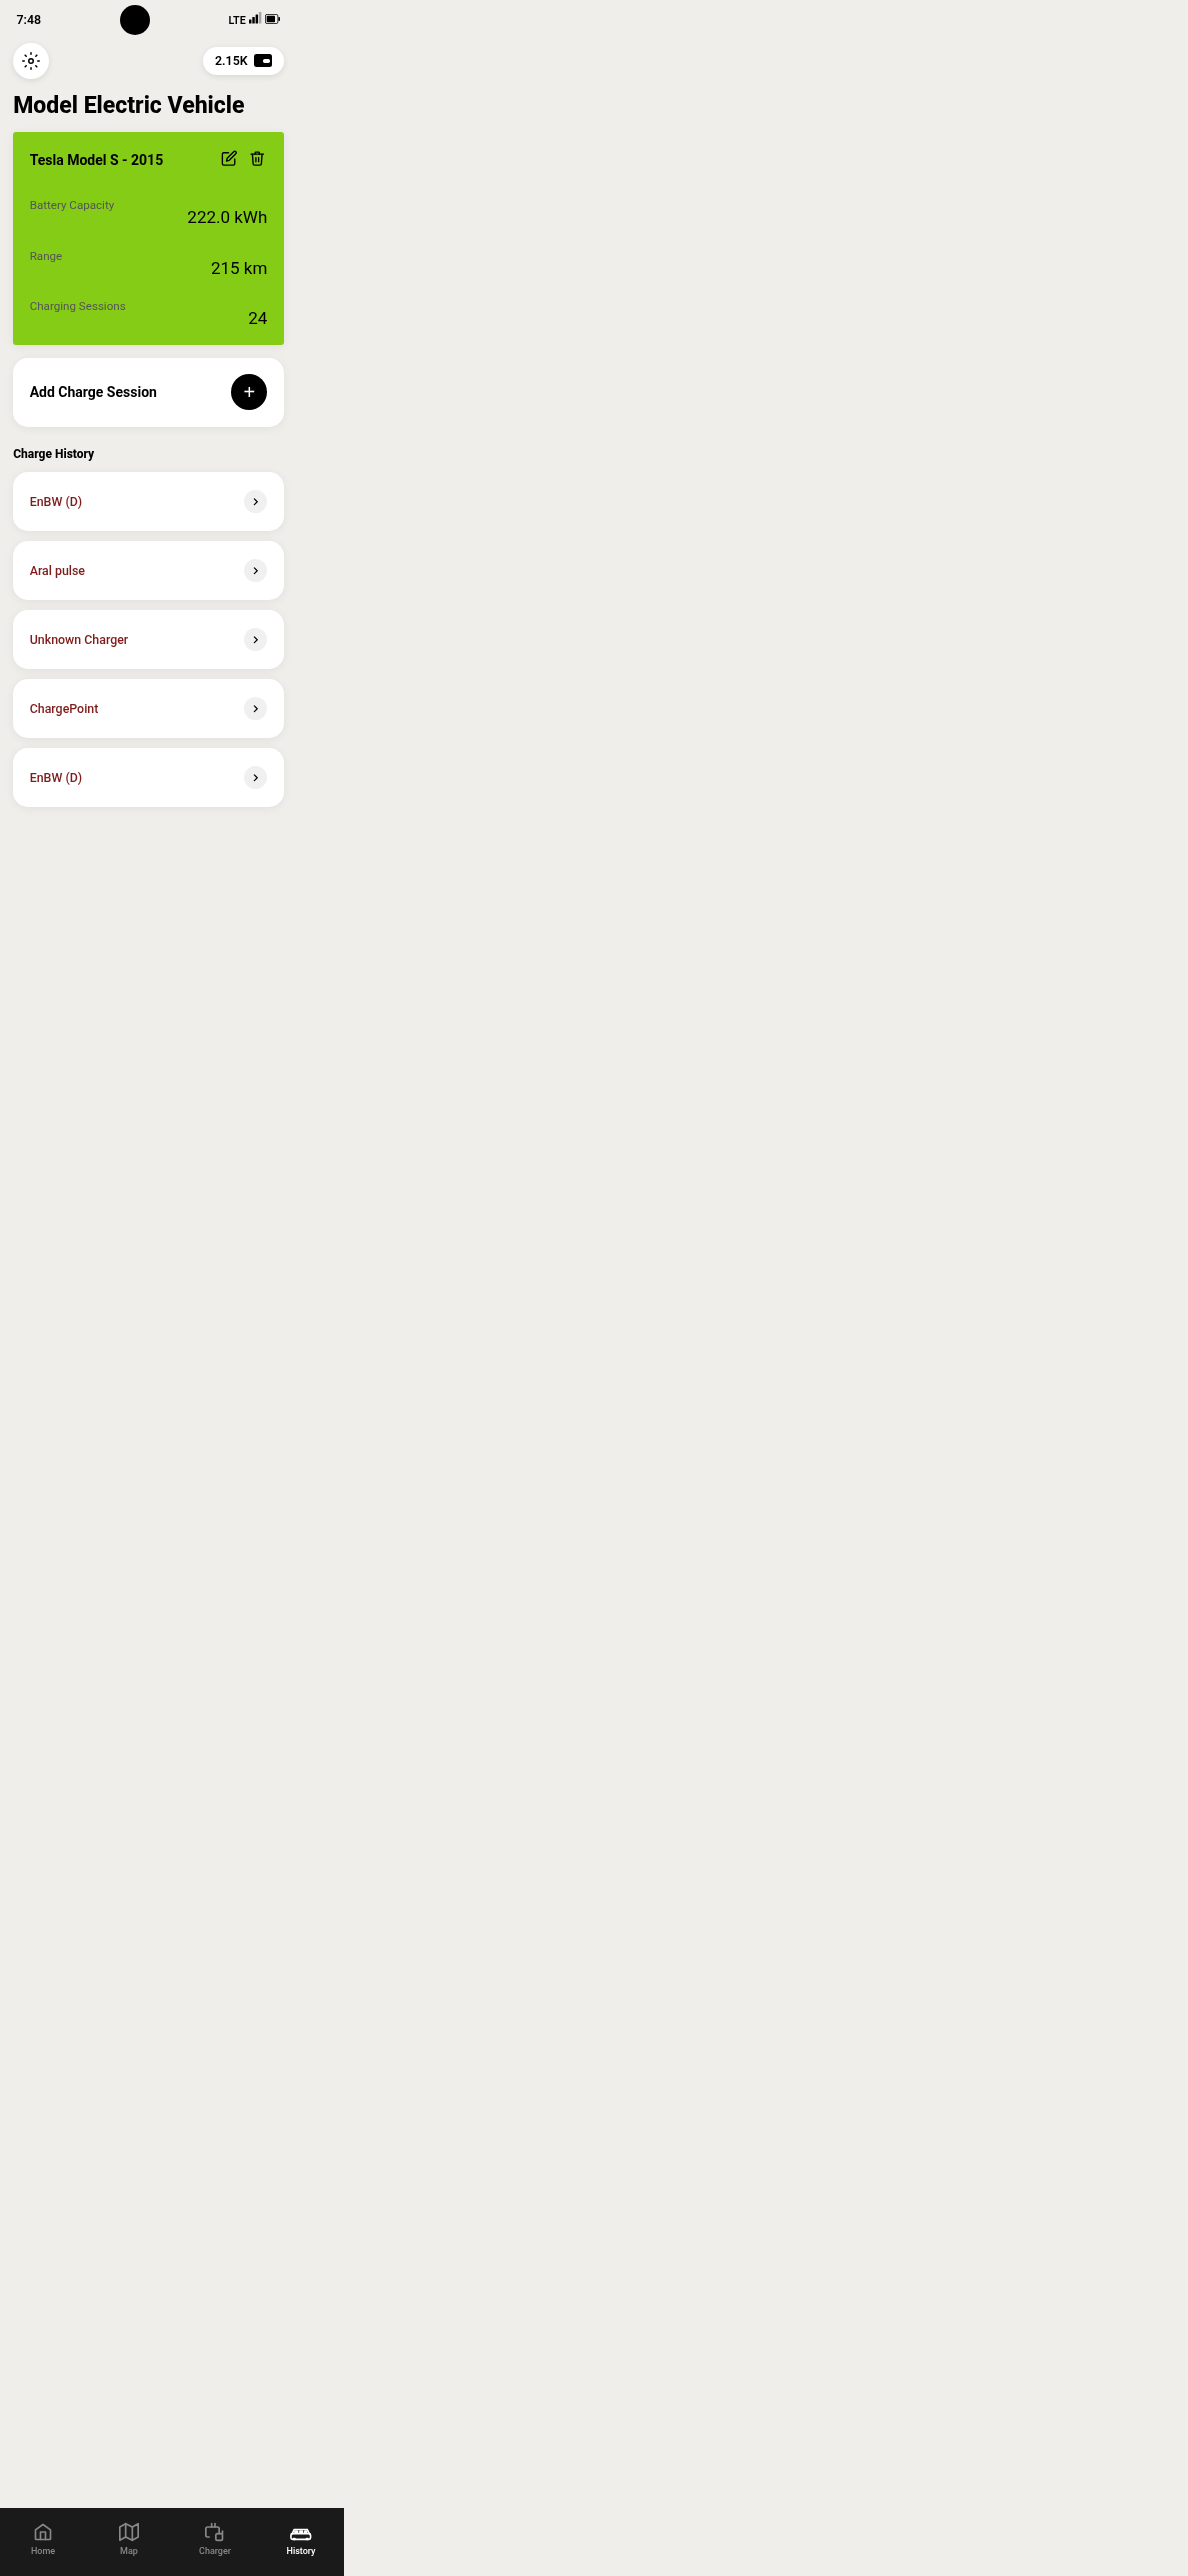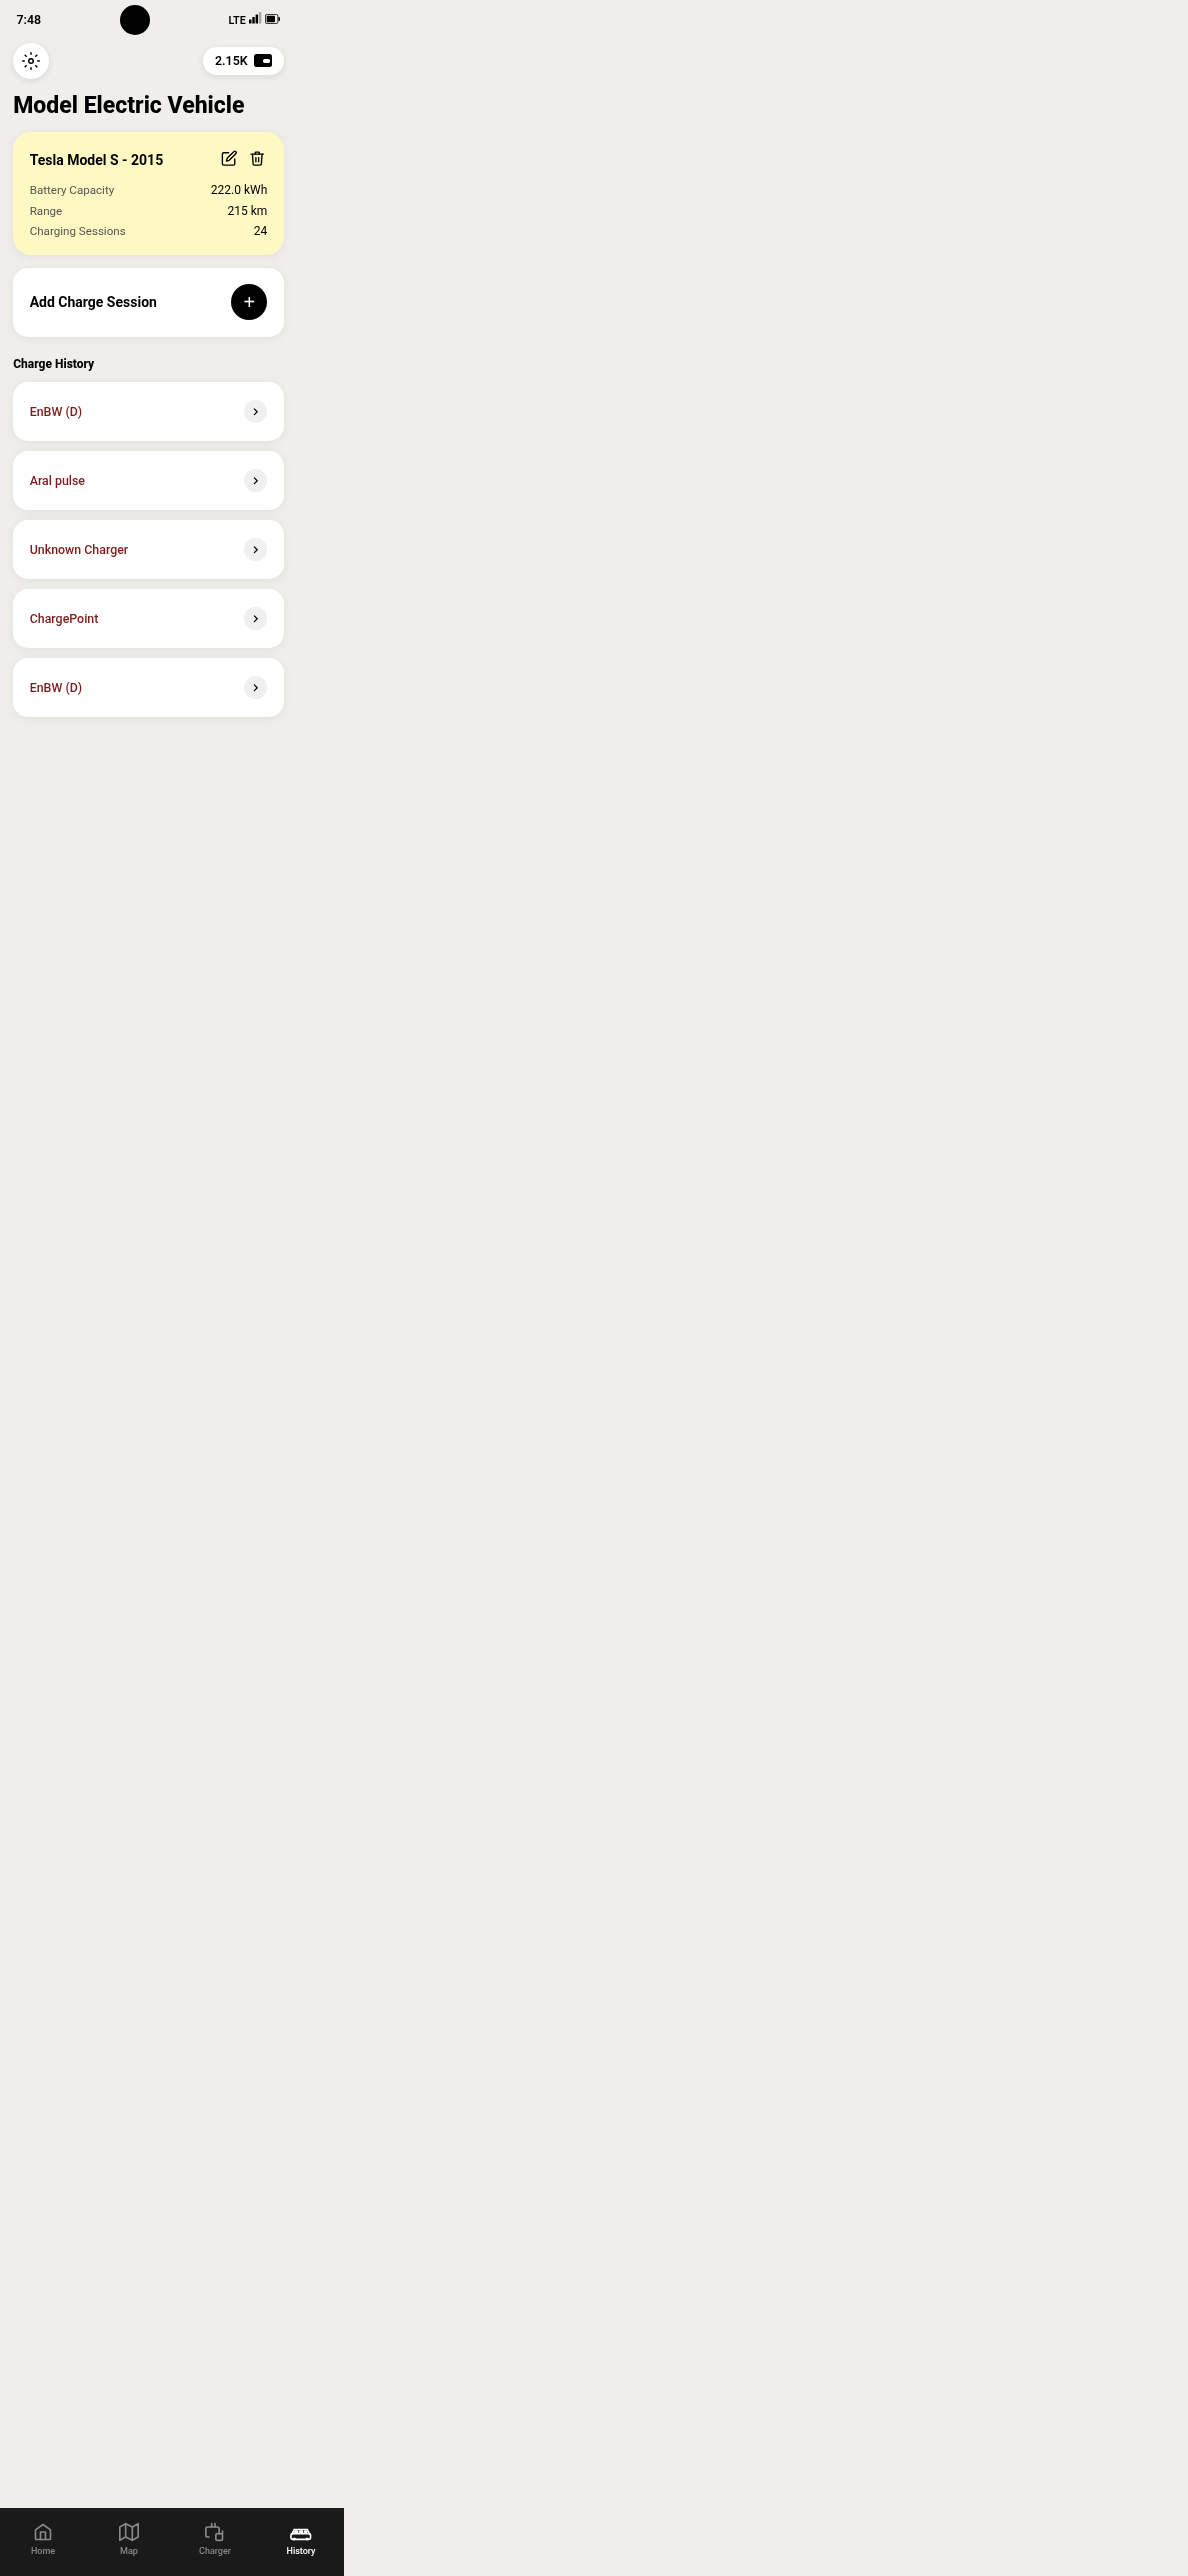--- a/index.html
+++ b/index.html
@@ -139,22 +139,22 @@
 
     .page-title {
       font-size: 23px;
       font-weight: 800;
       color: #000;
       margin-bottom: 13.2px;
     }
 
     
     .vehicle-card {
-      background: #fef9c3;
-      border-radius: 18px;
+      background: #84cc16;
+      border-radius: 3px;
       padding: 16.5px;
       margin-bottom: 13.2px;
       box-shadow: 0 1.7px 10px rgba(0,0,0,0.06);
     }
 
     .vehicle-header {
       display: flex;
       justify-content: space-between;
       align-items: center;
       margin-bottom: 11.6px;
@@ -188,23 +188,24 @@
     .vehicle-detail-row:last-child {
       margin-bottom: 0;
     }
 
     .detail-label {
       font-size: 11.6px;
       color: #555;
     }
 
     .detail-value {
-      font-size: 12px;
+      font-size: 17px;
       color: #000;
       font-weight: 400;
+      margin-top: 24px;
     }
 
     
     .add-session-card {
       background: #fff;
       border-radius: 15px;
       padding: 16.5px 16.5px;
       margin-bottom: 20px;
       display: flex;
       justify-content: space-between;

